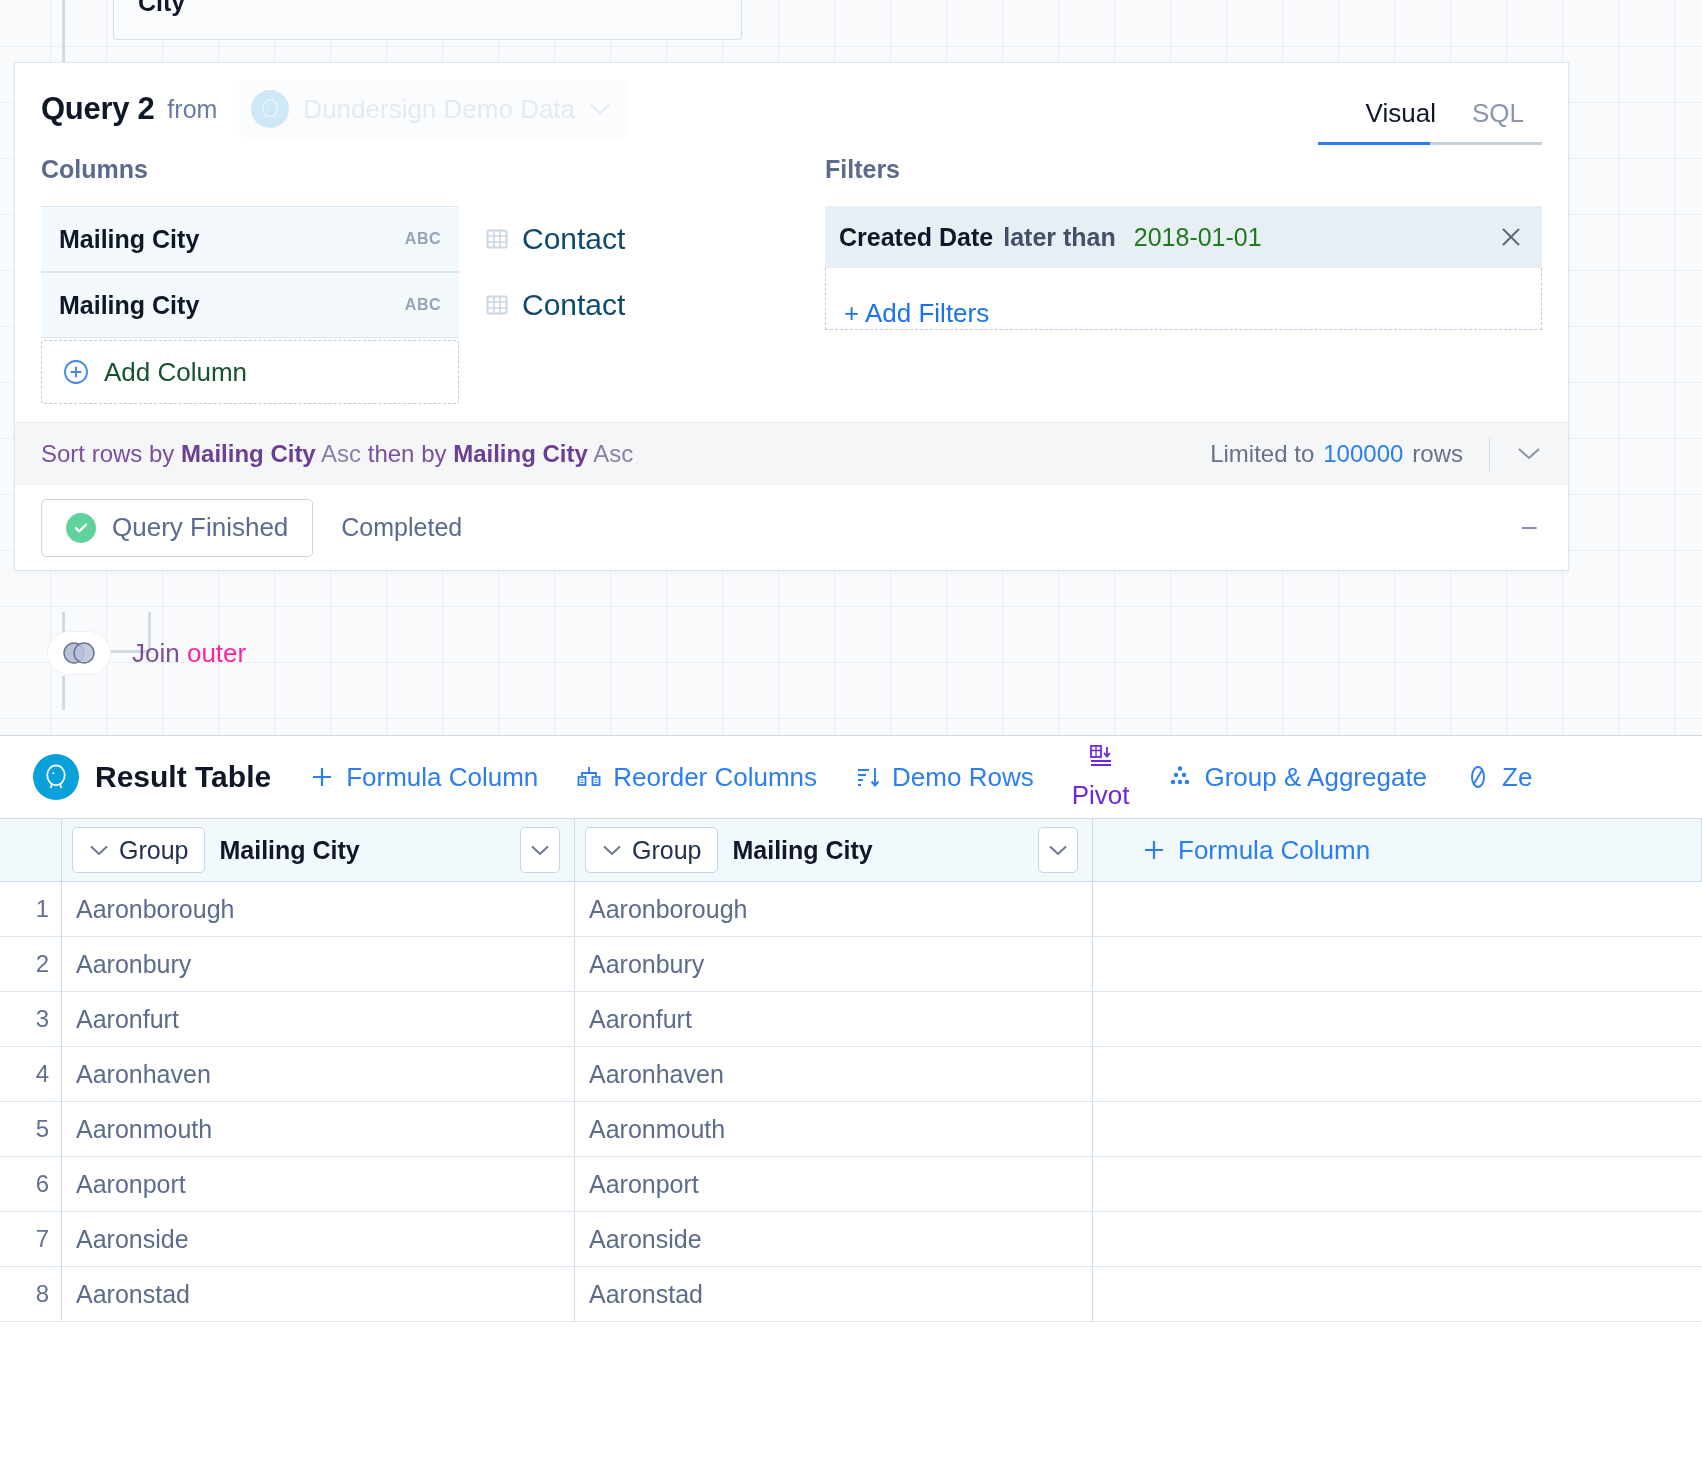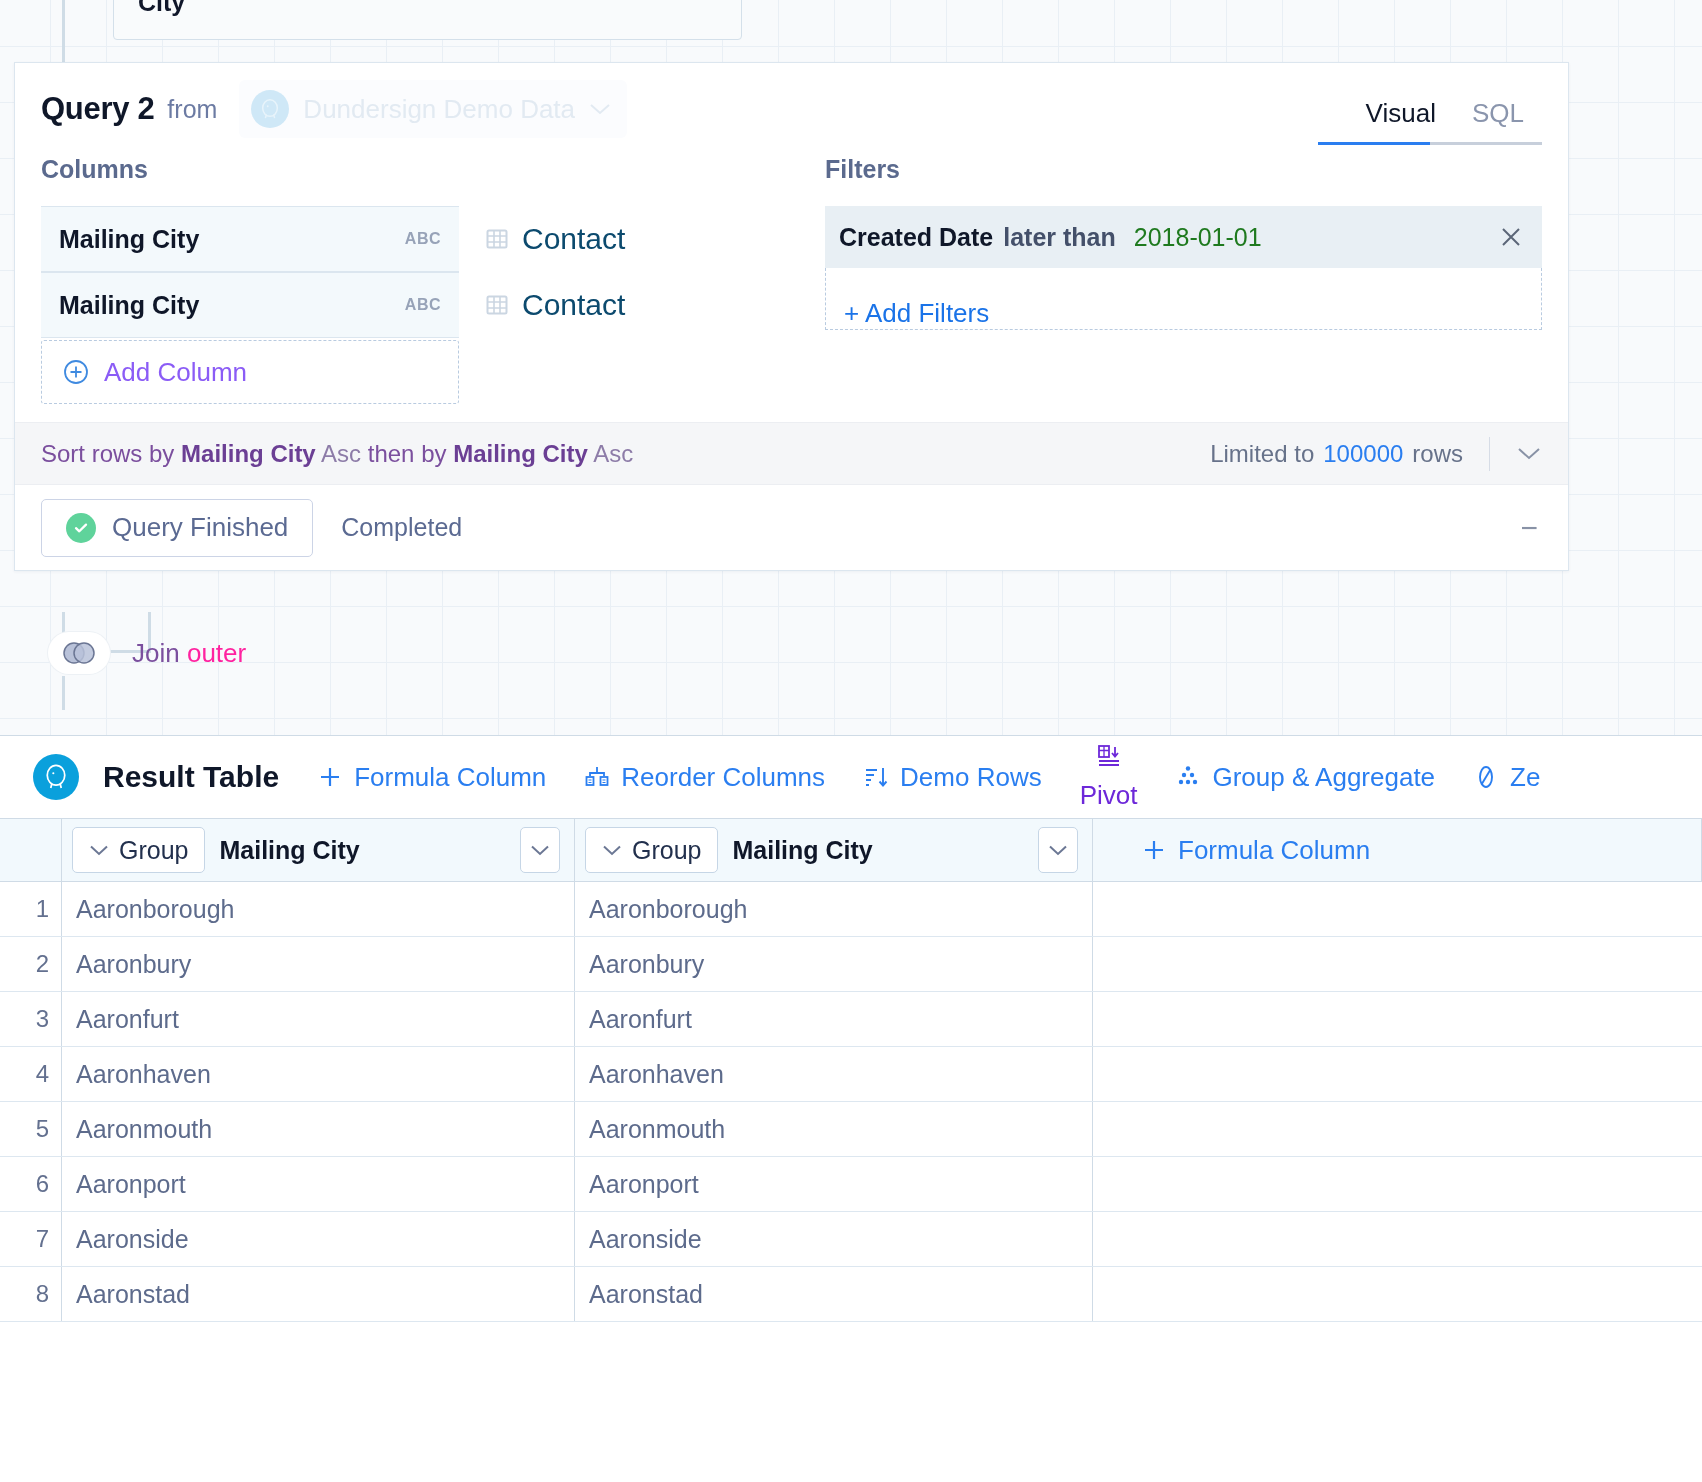--- a/index.html
+++ b/index.html
@@ -199,21 +199,21 @@
     border: 1px dashed #b9cbe0;
     border-radius: 3px;
     display: flex;
     align-items: center;
     gap: 14px;
     padding-left: 20px;
     cursor: pointer;
   }
   .add-column-label {
     font-size: 26px;
-    color: #8b5cf6;
+    color: #14532d;
   }
 
   .filter-chip {
     height: 62px;
     background: #e8eff4;
     display: flex;
     align-items: center;
     padding: 0 18px 0 14px;
     gap: 0;
   }
@@ -344,21 +344,21 @@
     width: 46px; height: 46px;
     border-radius: 50%;
     background: #0aa0dc;
     display: flex; align-items: center; justify-content: center;
     flex: 0 0 auto;
   }
   .rt-title {
     font-size: 30px;
     font-weight: bold;
     color: #0f1729;
-    margin-left: 24px;
+    margin-left: 16px;
     margin-right: 38px;
     white-space: nowrap;
   }
   .rt-act {
     display: flex;
     align-items: center;
     gap: 11px;
     font-size: 26px;
     color: #2a7ef0;
     margin-right: 38px;

